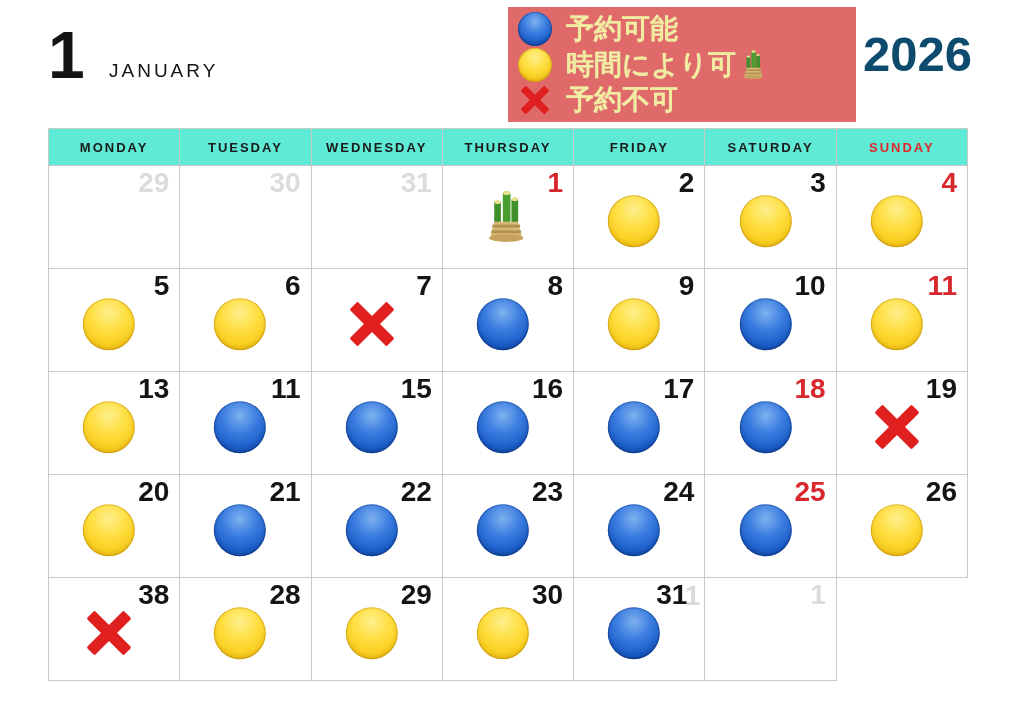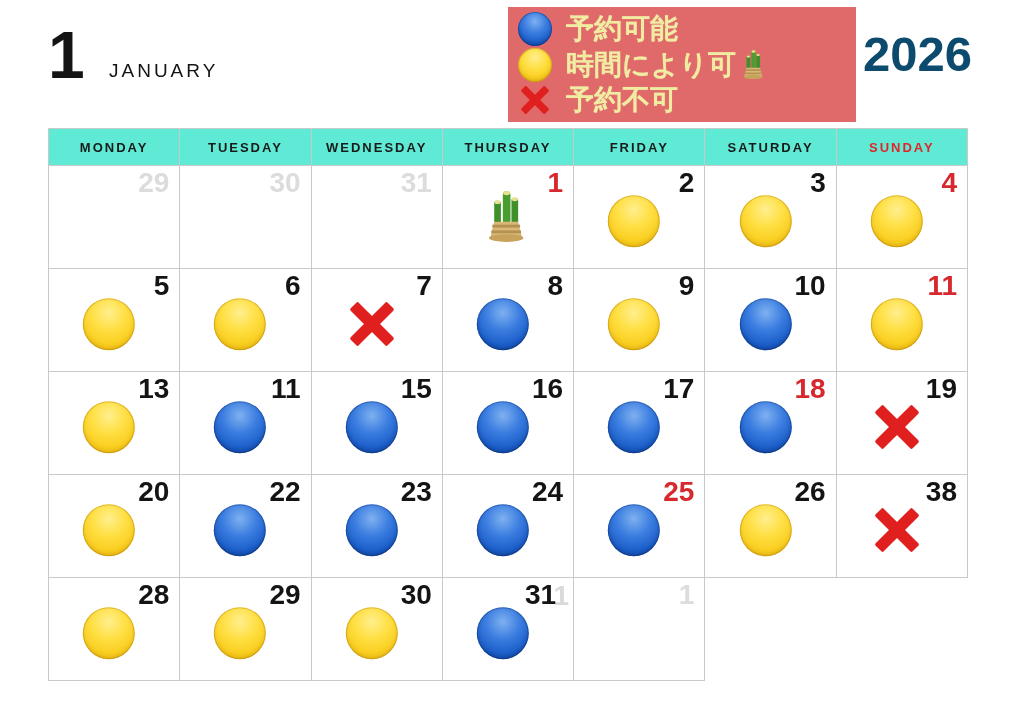--- a/index.html
+++ b/index.html
@@ -233,20 +233,26 @@
           </svg>
         </span>
       </div>
       <div class="day-cell">
         <span class="daynum tone-normal">20</span>
         <span class="markwrap">
           <span class="dot dot-yellow dot-lg"></span>
         </span>
       </div>
       <div class="day-cell">
+        <span class="daynum tone-normal">21</span>
+        <span class="markwrap">
+          <span class="dot dot-blue dot-lg"></span>
+        </span>
+      </div>
+      <div class="day-cell">
         <span class="daynum tone-normal">22</span>
         <span class="markwrap">
           <span class="dot dot-blue dot-lg"></span>
         </span>
       </div>
       <div class="day-cell">
         <span class="daynum tone-normal">23</span>
         <span class="markwrap">
           <span class="dot dot-blue dot-lg"></span>
         </span>

